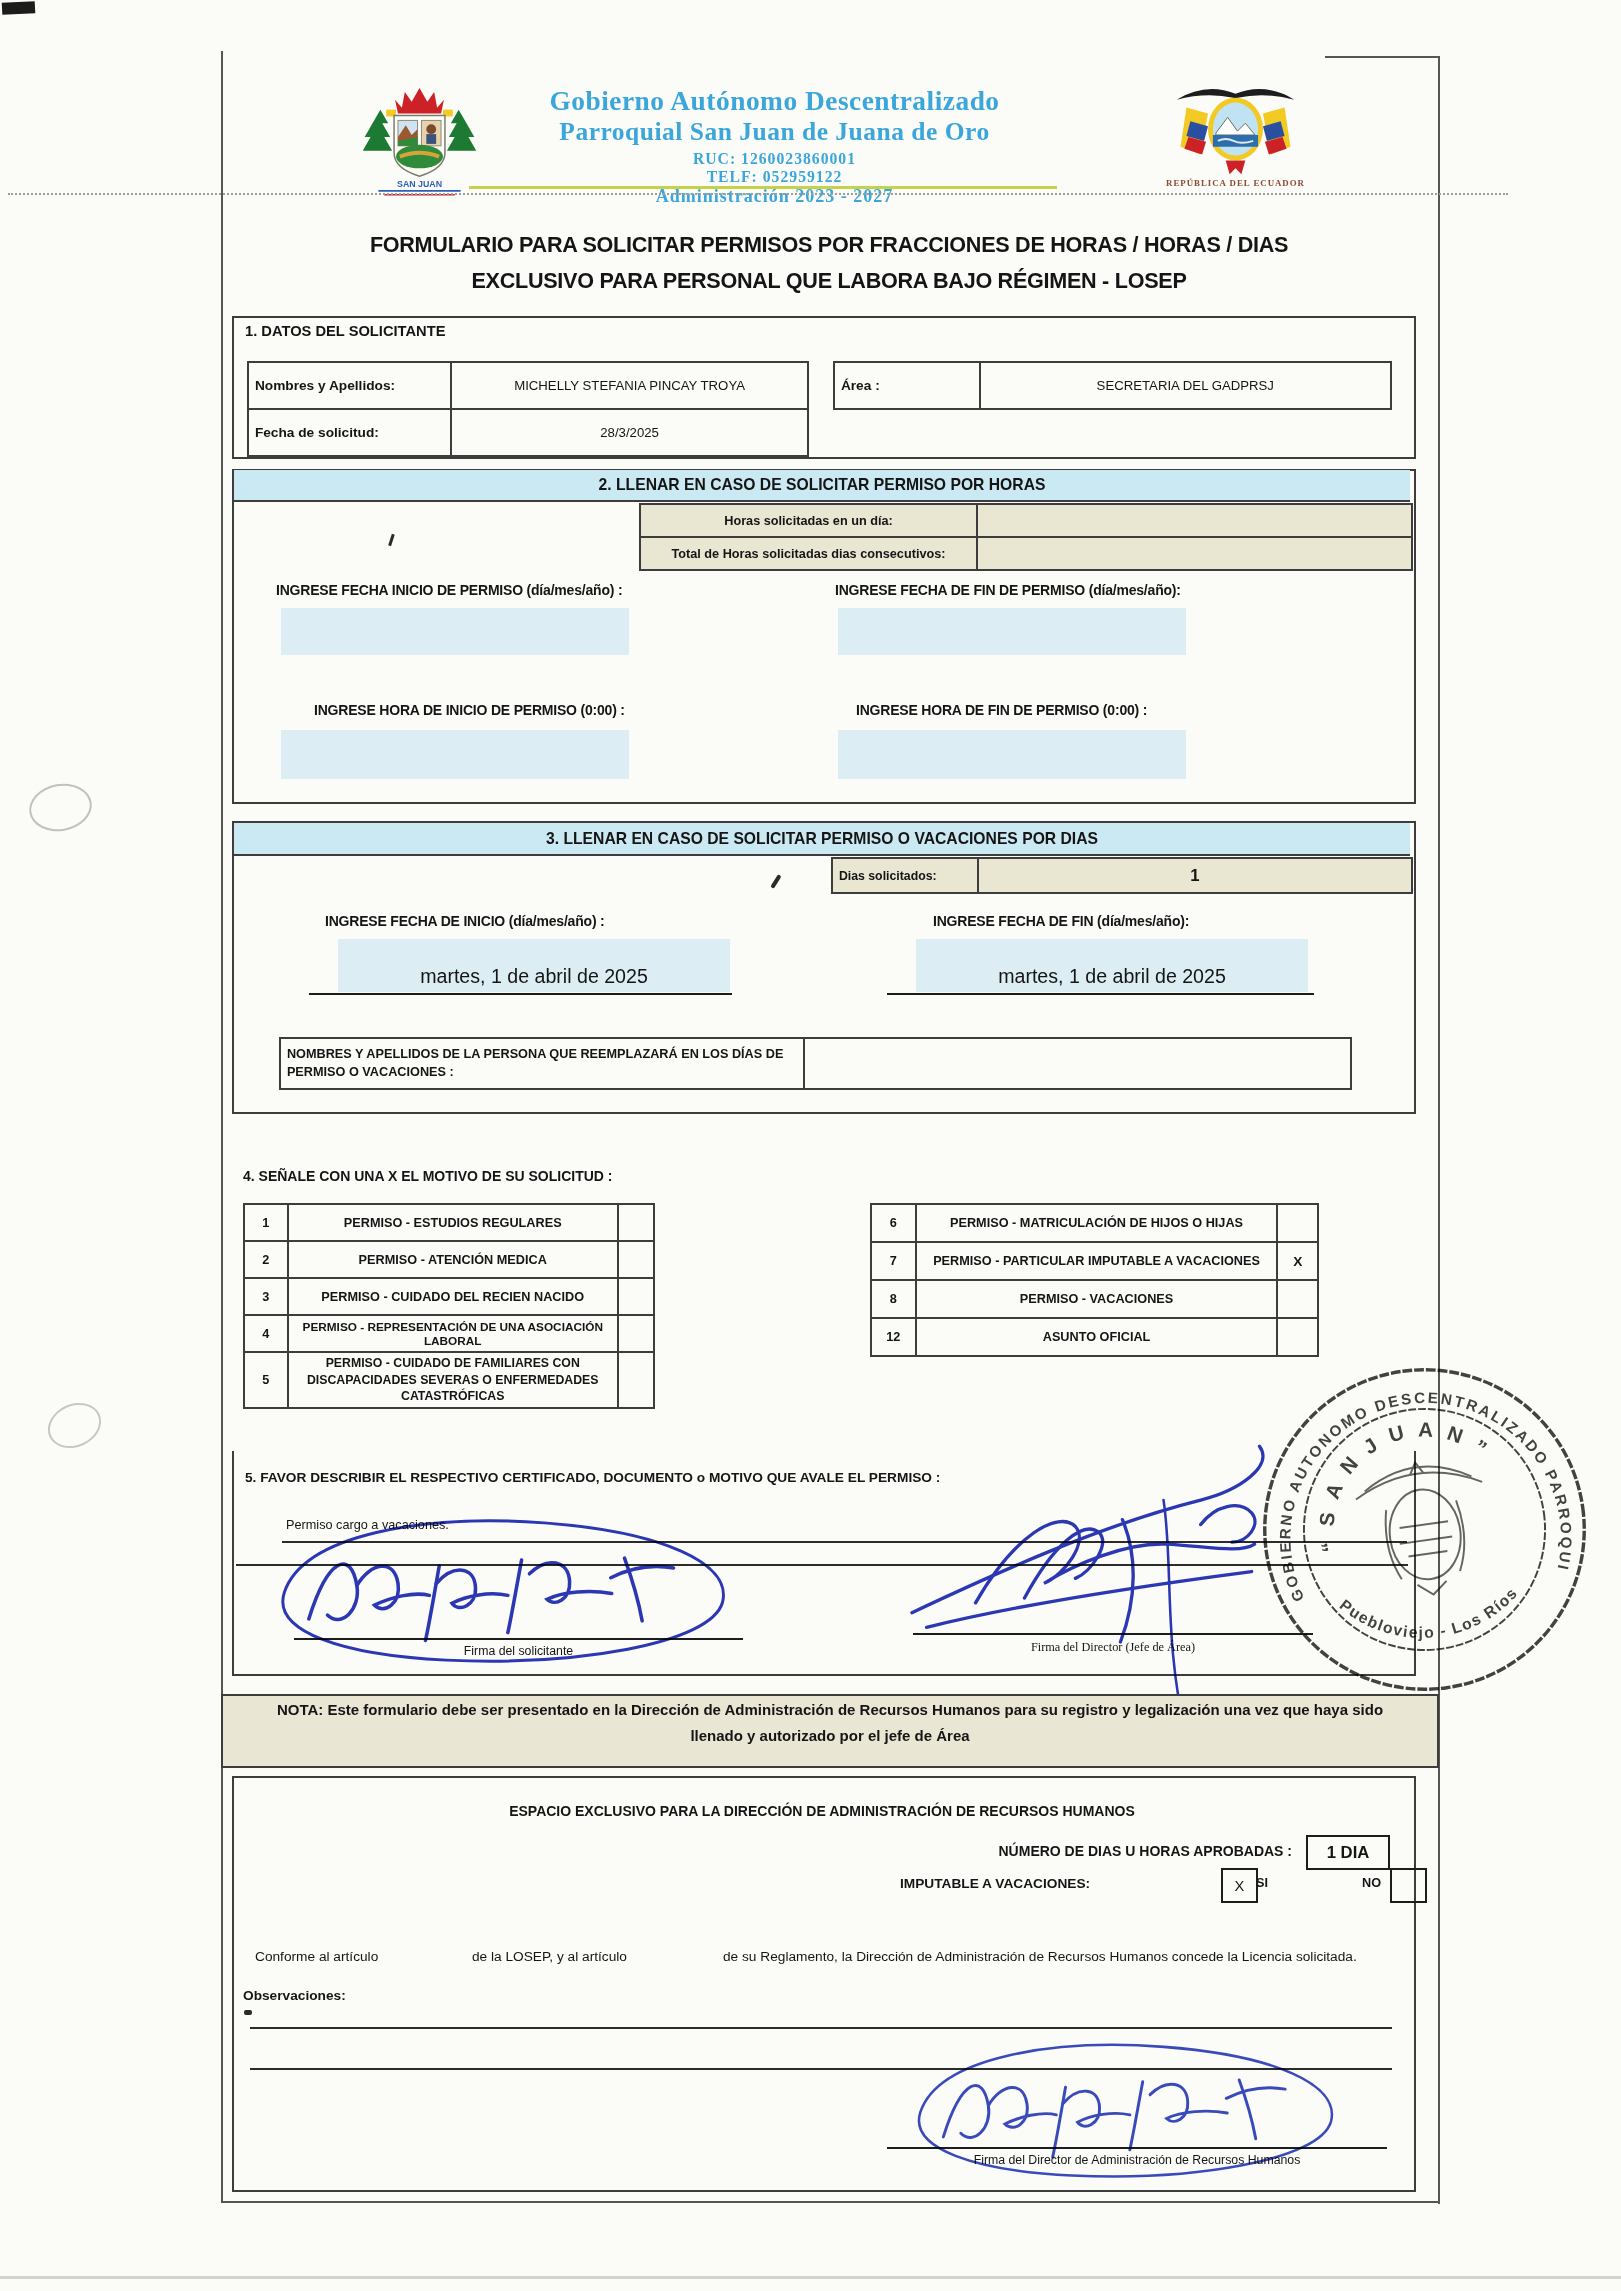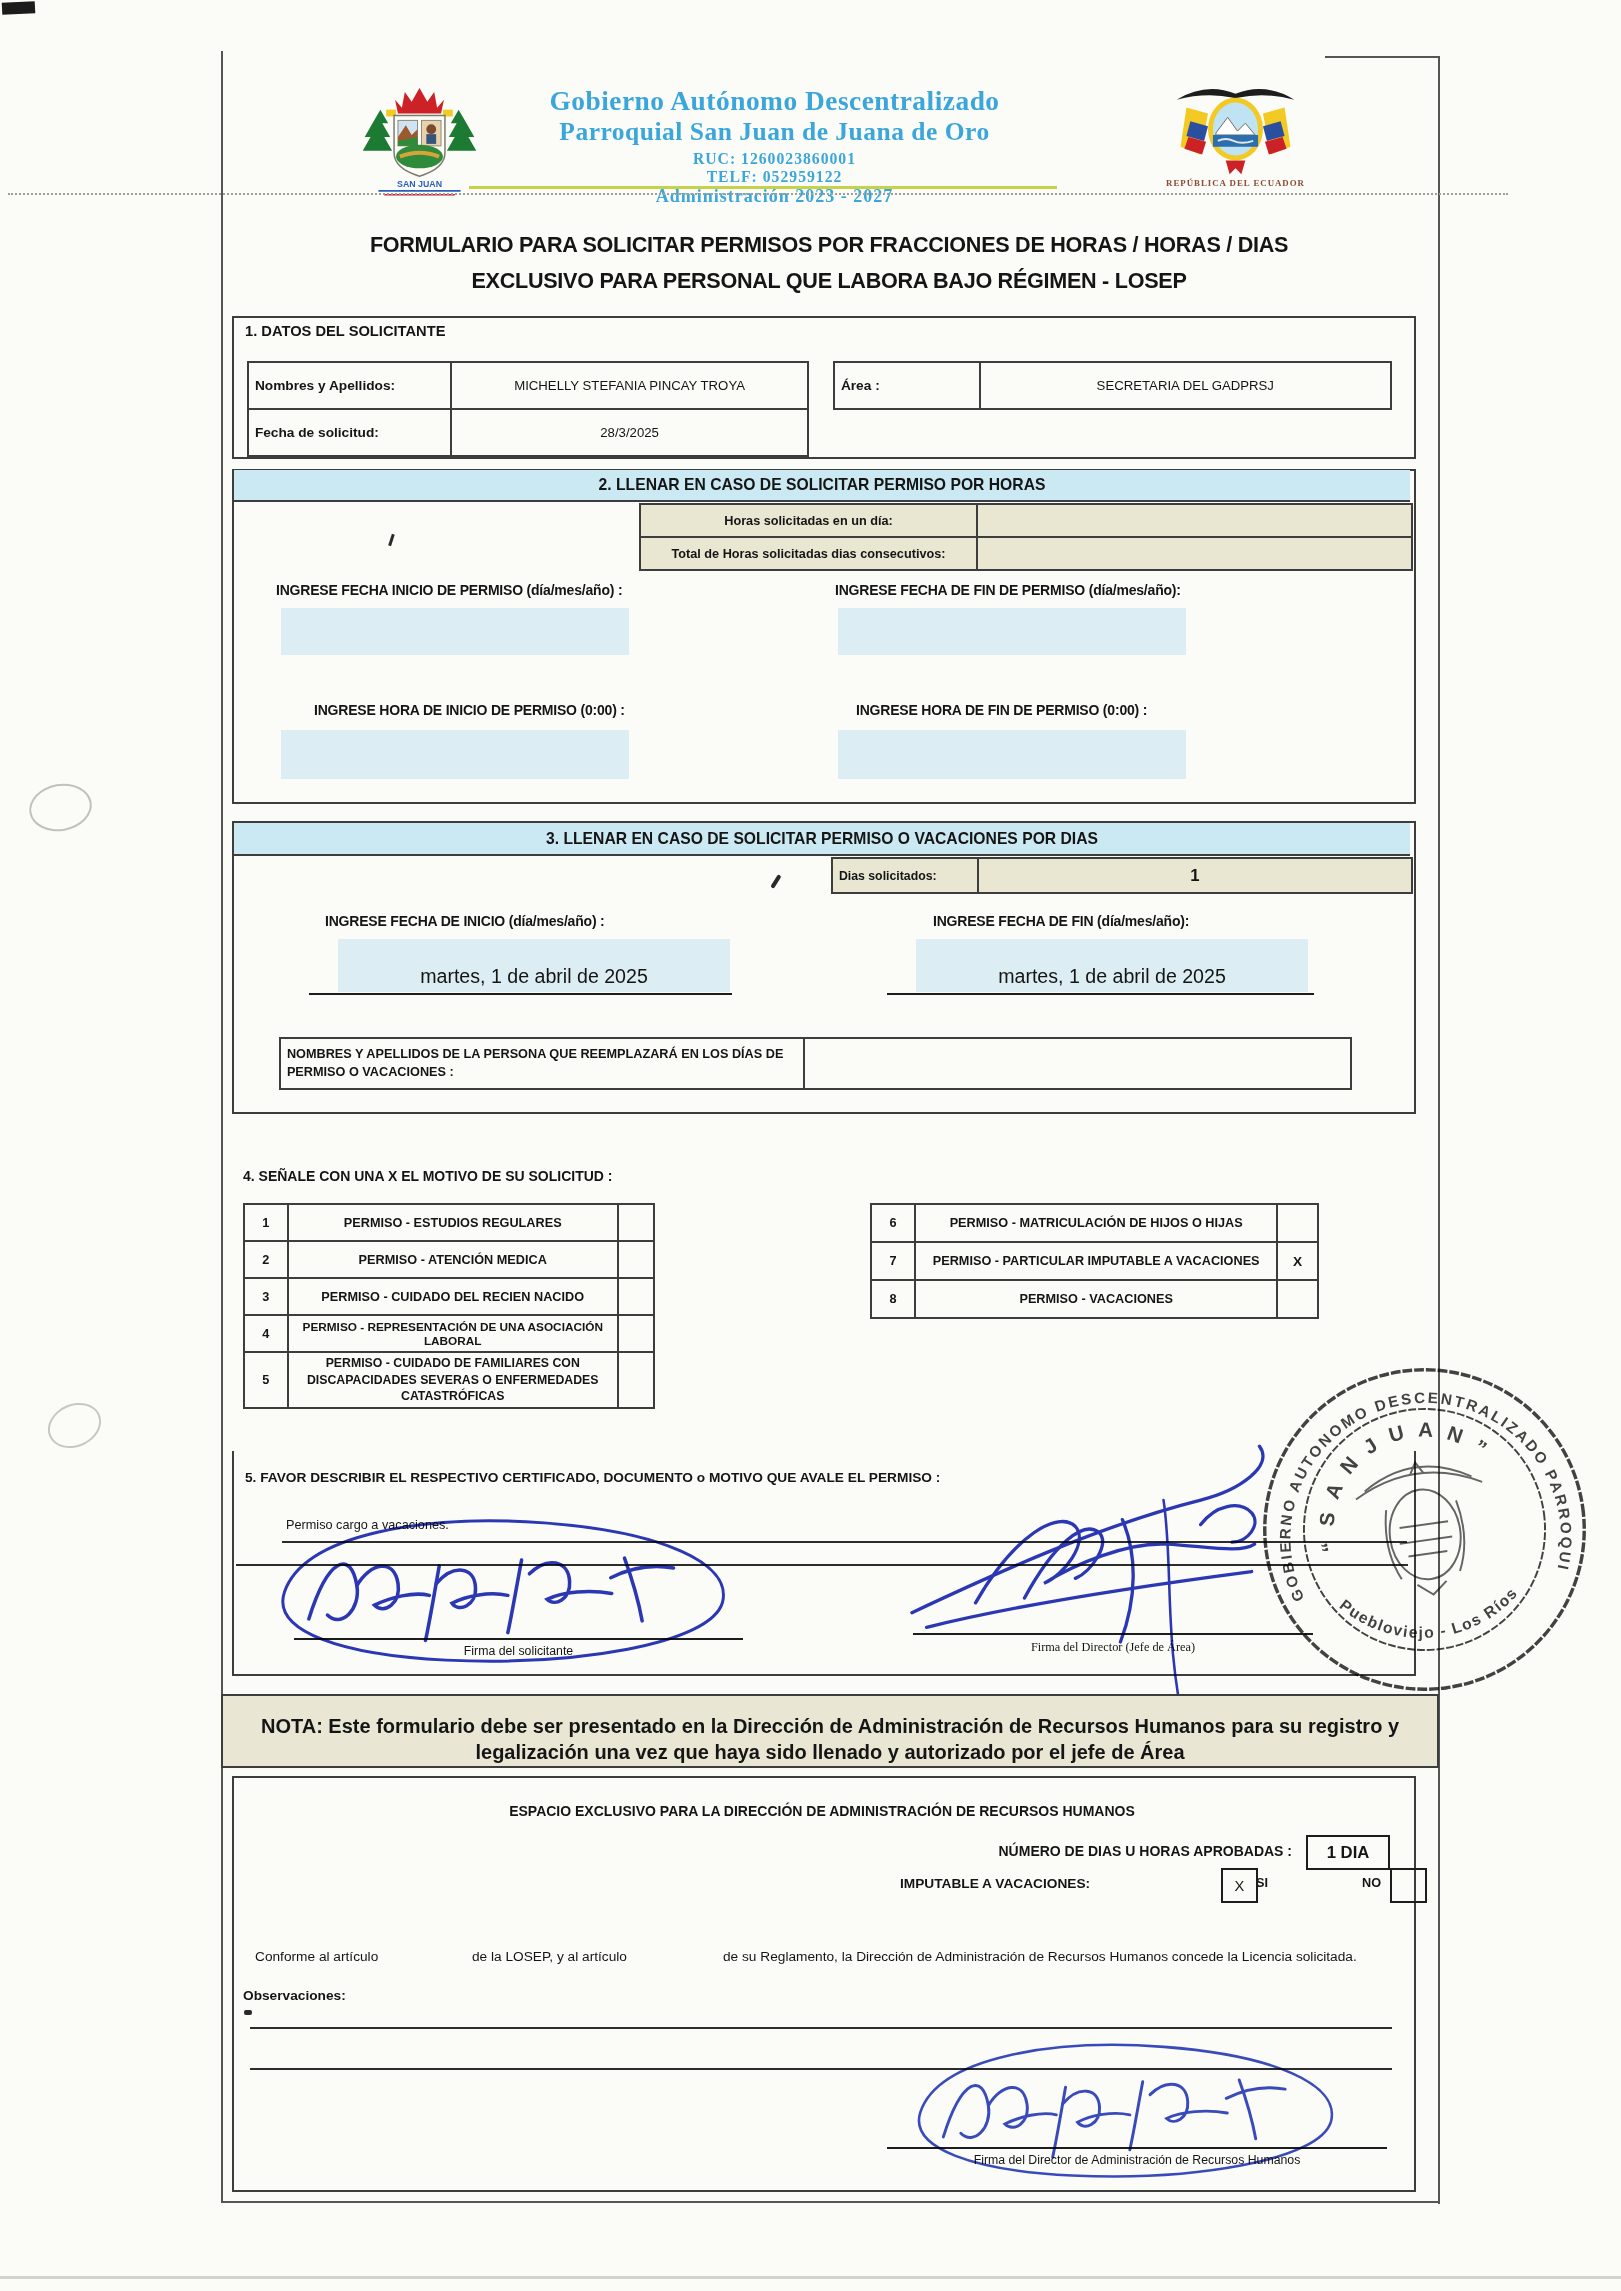--- a/index.html
+++ b/index.html
@@ -27,22 +27,22 @@
   .cell-label{font-weight:bold;font-size:13.7px;}
   .cell-val{font-size:13.2px;text-align:center;}
   .ing-label{font-weight:bold;font-size:14px;letter-spacing:-0.2px;white-space:nowrap;}
   .small-b{font-weight:bold;font-size:12.7px;}
   .rule{border-top:2px solid #2c2c2c;}
   .rule-th{border-top:2.9px solid #1d1d1d;}
   .sig-caption{font-size:12.3px;text-align:center;}
   .motivo td{font-size:12.7px;font-weight:600;text-align:center;}
   .motivo .num{font-weight:bold;}
   .scan-line{background:#555;}
-  .nota-box{background:#e9e6d4;border:2px solid #3d3d3d;font-weight:bold;font-size:20px;line-height:25.5px;
-            text-align:center;padding:18px 29px 0 29px;box-sizing:border-box;}
+  .nota-box{background:#e9e6d4;border:2px solid #3d3d3d;font-weight:bold;font-size:15px;line-height:25.5px;
+            text-align:center;padding:1px 29px 0 29px;box-sizing:border-box;}
   .hole{border:2px solid #c2c2bc;border-radius:50%;}
   .stamp-wrap{mix-blend-mode:multiply;opacity:.9;}
   .sigsvg{mix-blend-mode:multiply;}
 </style>
 </head>
 <body>
 
 <div class="page">
 
   <div class="abs" style="left:2px;top:2px;width:33px;height:11.8px;background:#1c1c1c;transform:rotate(-3deg);"></div>
@@ -249,20 +249,25 @@
       <td style="width:29px;"><span></span></td>
     </tr>
     <tr style="height:38px;">
       <td class="num"><span>7</span></td>
       <td><span>PERMISO - PARTICULAR IMPUTABLE A VACACIONES</span></td>
       <td style="font-size:13.7px;"><span>X</span></td>
     </tr>
     <tr style="height:38px;">
       <td class="num"><span>8</span></td>
       <td><span>PERMISO - VACACIONES</span></td>
+      <td><span></span></td>
+    </tr>
+    <tr style="height:38px;">
+      <td class="num"><span>12</span></td>
+      <td><span>ASUNTO OFICIAL</span></td>
       <td><span></span></td>
     </tr>
   </tbody>
     </table>
 
   <div class="abs box-nt" style="left:232px;top:1451px;width:1180px;height:223px;"></div>
   <div class="abs bold" style="left:245px;top:1470px;font-size:13.7px;">5. FAVOR DESCRIBIR EL RESPECTIVO CERTIFICADO, DOCUMENTO o MOTIVO QUE AVALE EL PERMISO :</div>
   <div class="abs" style="left:286px;top:1518px;font-size:12.7px;">Permiso cargo a vacaciones.</div>
   <div class="abs rule" style="left:282px;top:1541px;width:1125px;"></div>
   <div class="abs rule" style="left:236px;top:1564px;width:1172px;"></div>

